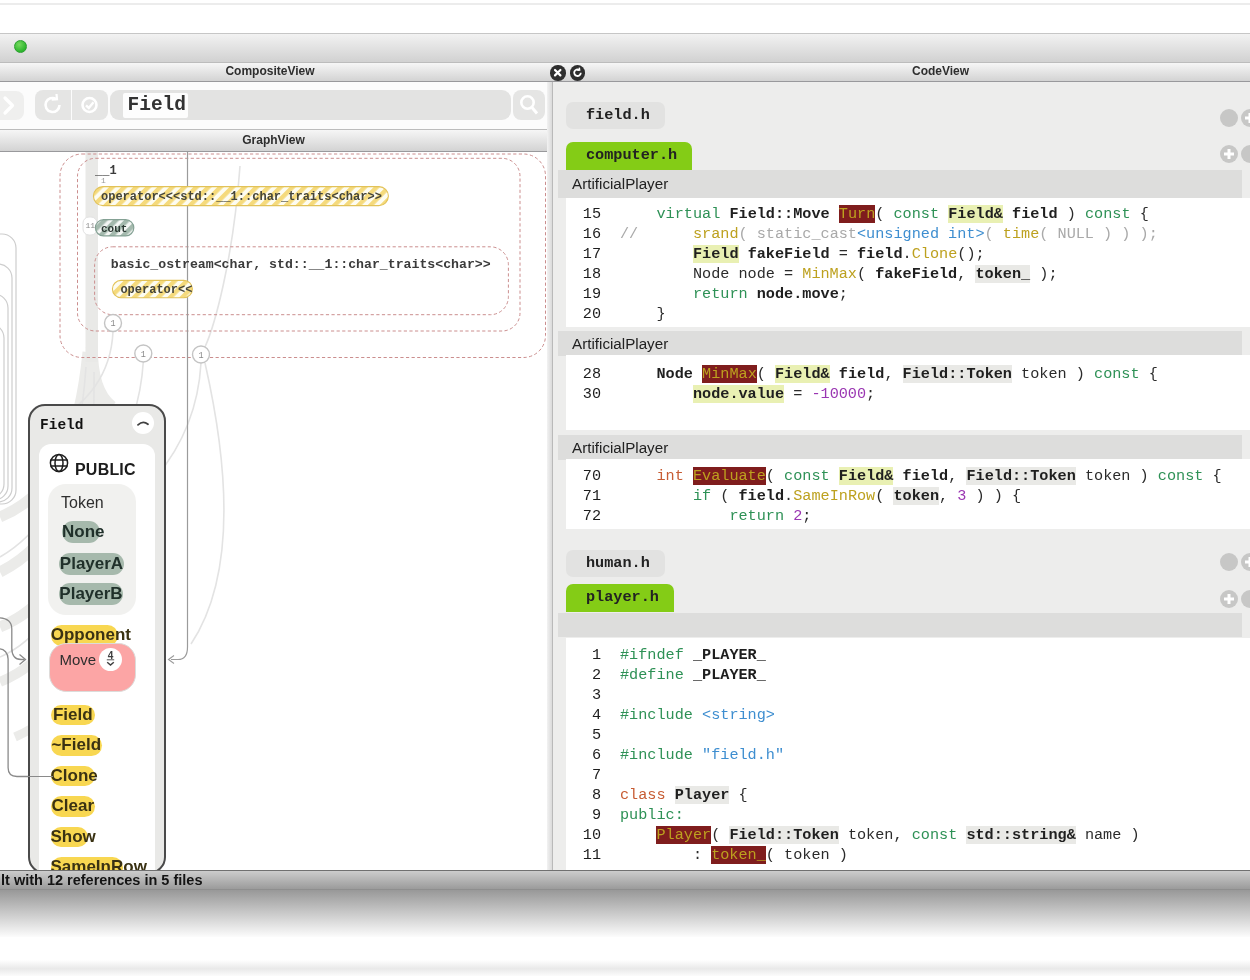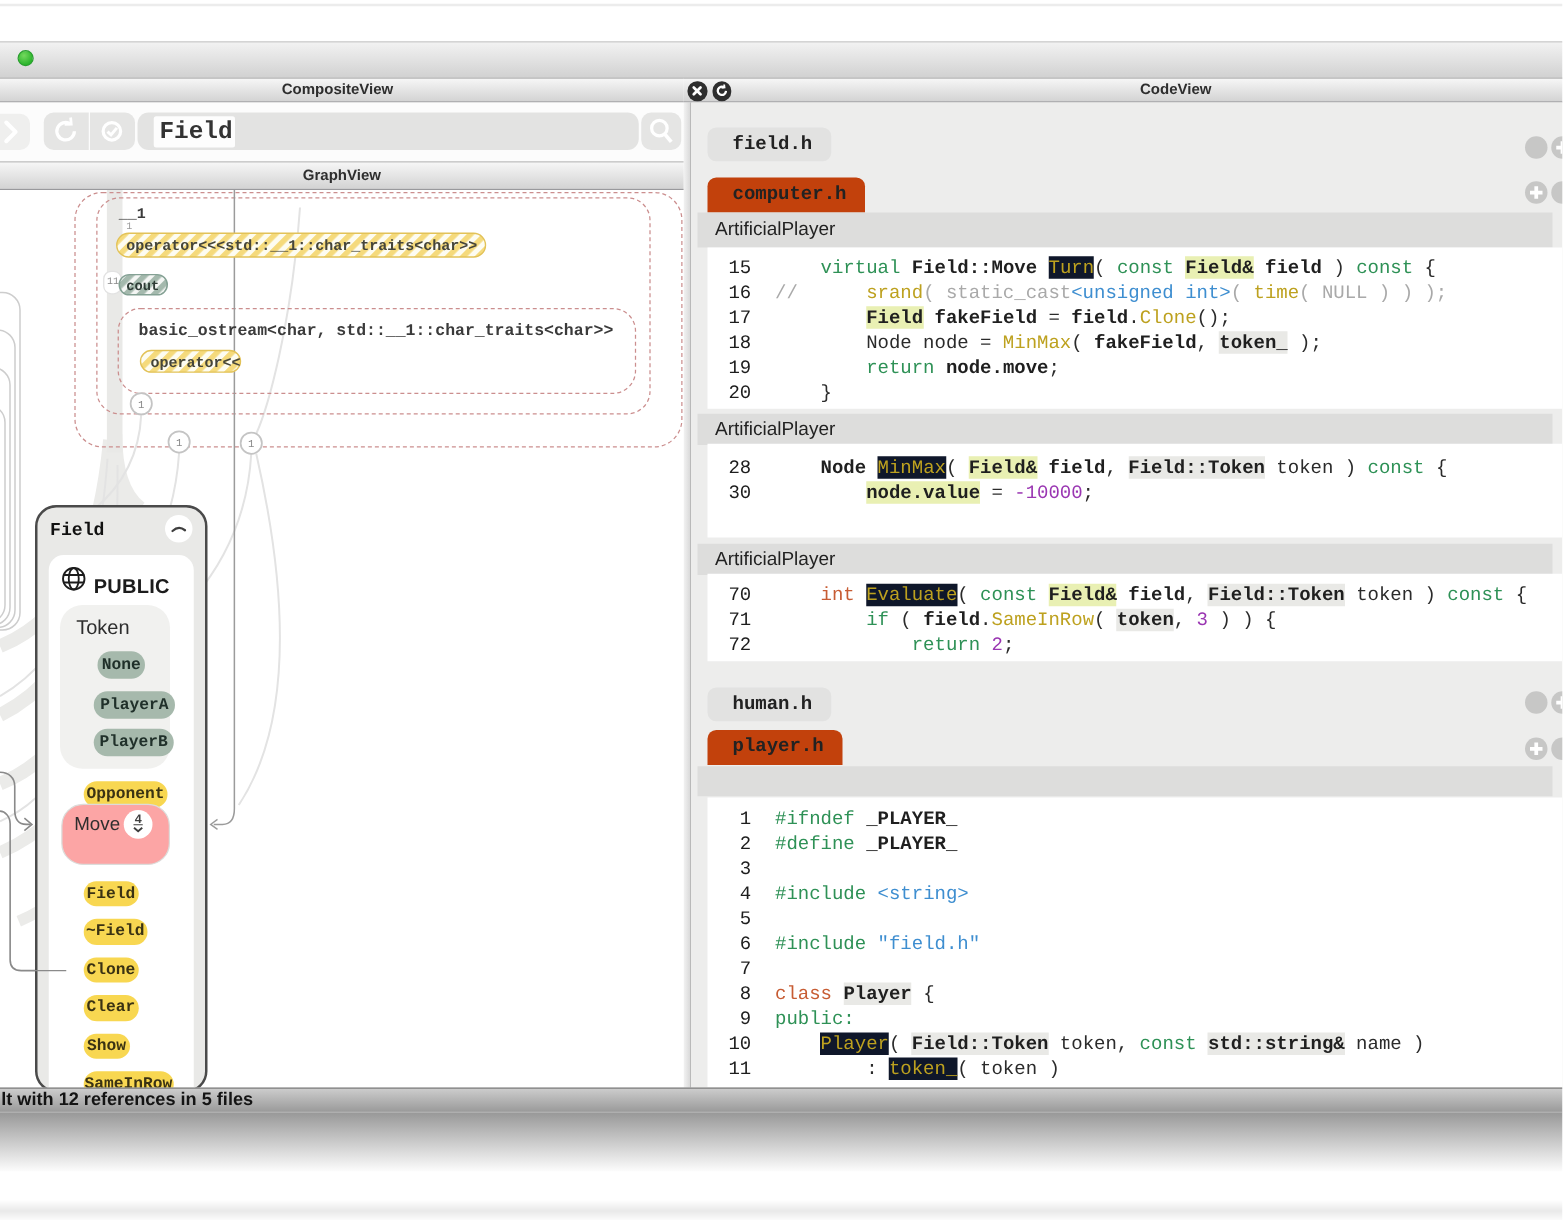--- a/index.html
+++ b/index.html
@@ -24,41 +24,41 @@
   
   #gvbar{left:0;top:129px;width:547px;height:21px !important;line-height:20px !important;}
   #graph{left:0;top:152px;width:547px;height:718px;background:#fff;overflow:hidden;}
   
   #split{left:547px;top:82px;width:6px;height:788px;background:linear-gradient(90deg,#f2f2f2,#dadada);border-right:1px solid #b9b9b9;box-sizing:border-box;}
   
   #rpanel{left:553px;top:82px;width:697px;height:788px;background:#ededec;overflow:hidden;}
   .tab{position:absolute;left:13px;background:#e2e2e1;border-radius:7px;
     font-family:"Liberation Mono",monospace;font-size:15.2px;font-weight:bold;color:#222;
     padding:0 15px 0 20px;height:27px;line-height:27px;}
-  .tabopen{border-radius:7px 7px 0 0;height:28px;background:#c2410c;}
+  .tabopen{border-radius:7px 7px 0 0;height:28px;background:#84cc16;}
   .secbar{position:absolute;left:5px;width:684px;background:#dddddc;
     font-family:Liberation Sans, sans-serif;font-size:15.2px;color:#222;
     padding-left:14px;box-sizing:border-box;}
   .code{position:absolute;left:13px;width:684px;background:#fff;
     font-family:"Liberation Mono",monospace;font-size:15.2px;line-height:20px;color:#2b2b2b;}
   .cl{position:relative;height:20px;padding-left:54px;white-space:pre;}
   .ln{position:absolute;left:0;top:0;width:35px;text-align:right;color:#1d1d1d;}
   .b{font-weight:bold;color:#1f1f1f;}
   .k{color:#2e9156;margin-top:46px;}
   .f{color:#bda11f;}
-  .fg{color:#bda11f;background:#0f172a;}
+  .fg{color:#bda11f;background:#7f1d1d;}
   .hl{background:#e9f0b3;font-weight:bold;color:#1f1f1f;}
   .n{color:#9a36b2;}
   .o{color:#c75c33;}
   .blu{color:#3e8ed0;}
   .gy{color:#a9a9a9;}
   .gbb{background:#e9e9e6;font-weight:bold;color:#1f1f1f;}
   .circ{position:absolute;width:18px;height:18px;border-radius:50%;background:#c7c7c6;overflow:hidden;}
-  .pill{position:absolute;border-radius:11px;font-family:Liberation Mono, monospace;
-    font-size:13px;font-weight:bold;text-align:center;height:20.5px;line-height:20.5px;margin-left:16px;}
+  .pill{position:absolute;border-radius:11px;font-family:Liberation Sans, sans-serif;
+    font-size:17px;font-weight:bold;text-align:center;height:20.5px;line-height:20.5px;}
   .yp{background:#f8d751;color:#3a3213;}
   .tp{background:#a6b9ac;color:#20302a;line-height:22px;}
   
   #status{left:0;top:870px;width:1250px;height:20px;background:linear-gradient(#cccccc,#9b9b9b);
     border-top:1px solid #707070;border-bottom:1px solid #8e8e8e;font-size:14.5px;font-weight:bold;color:#141414;line-height:19px;padding-left:1px;box-sizing:border-box;}
   #shadow{left:0;top:890px;width:1250px;height:47px;background:linear-gradient(#989898,#fcfcfc);}
   #bband{left:0;top:960px;width:1250px;height:16px;background:linear-gradient(#fff,#e9e9e9 55%,#fbfbfb);}
 </style>
 </head>
 <body>

